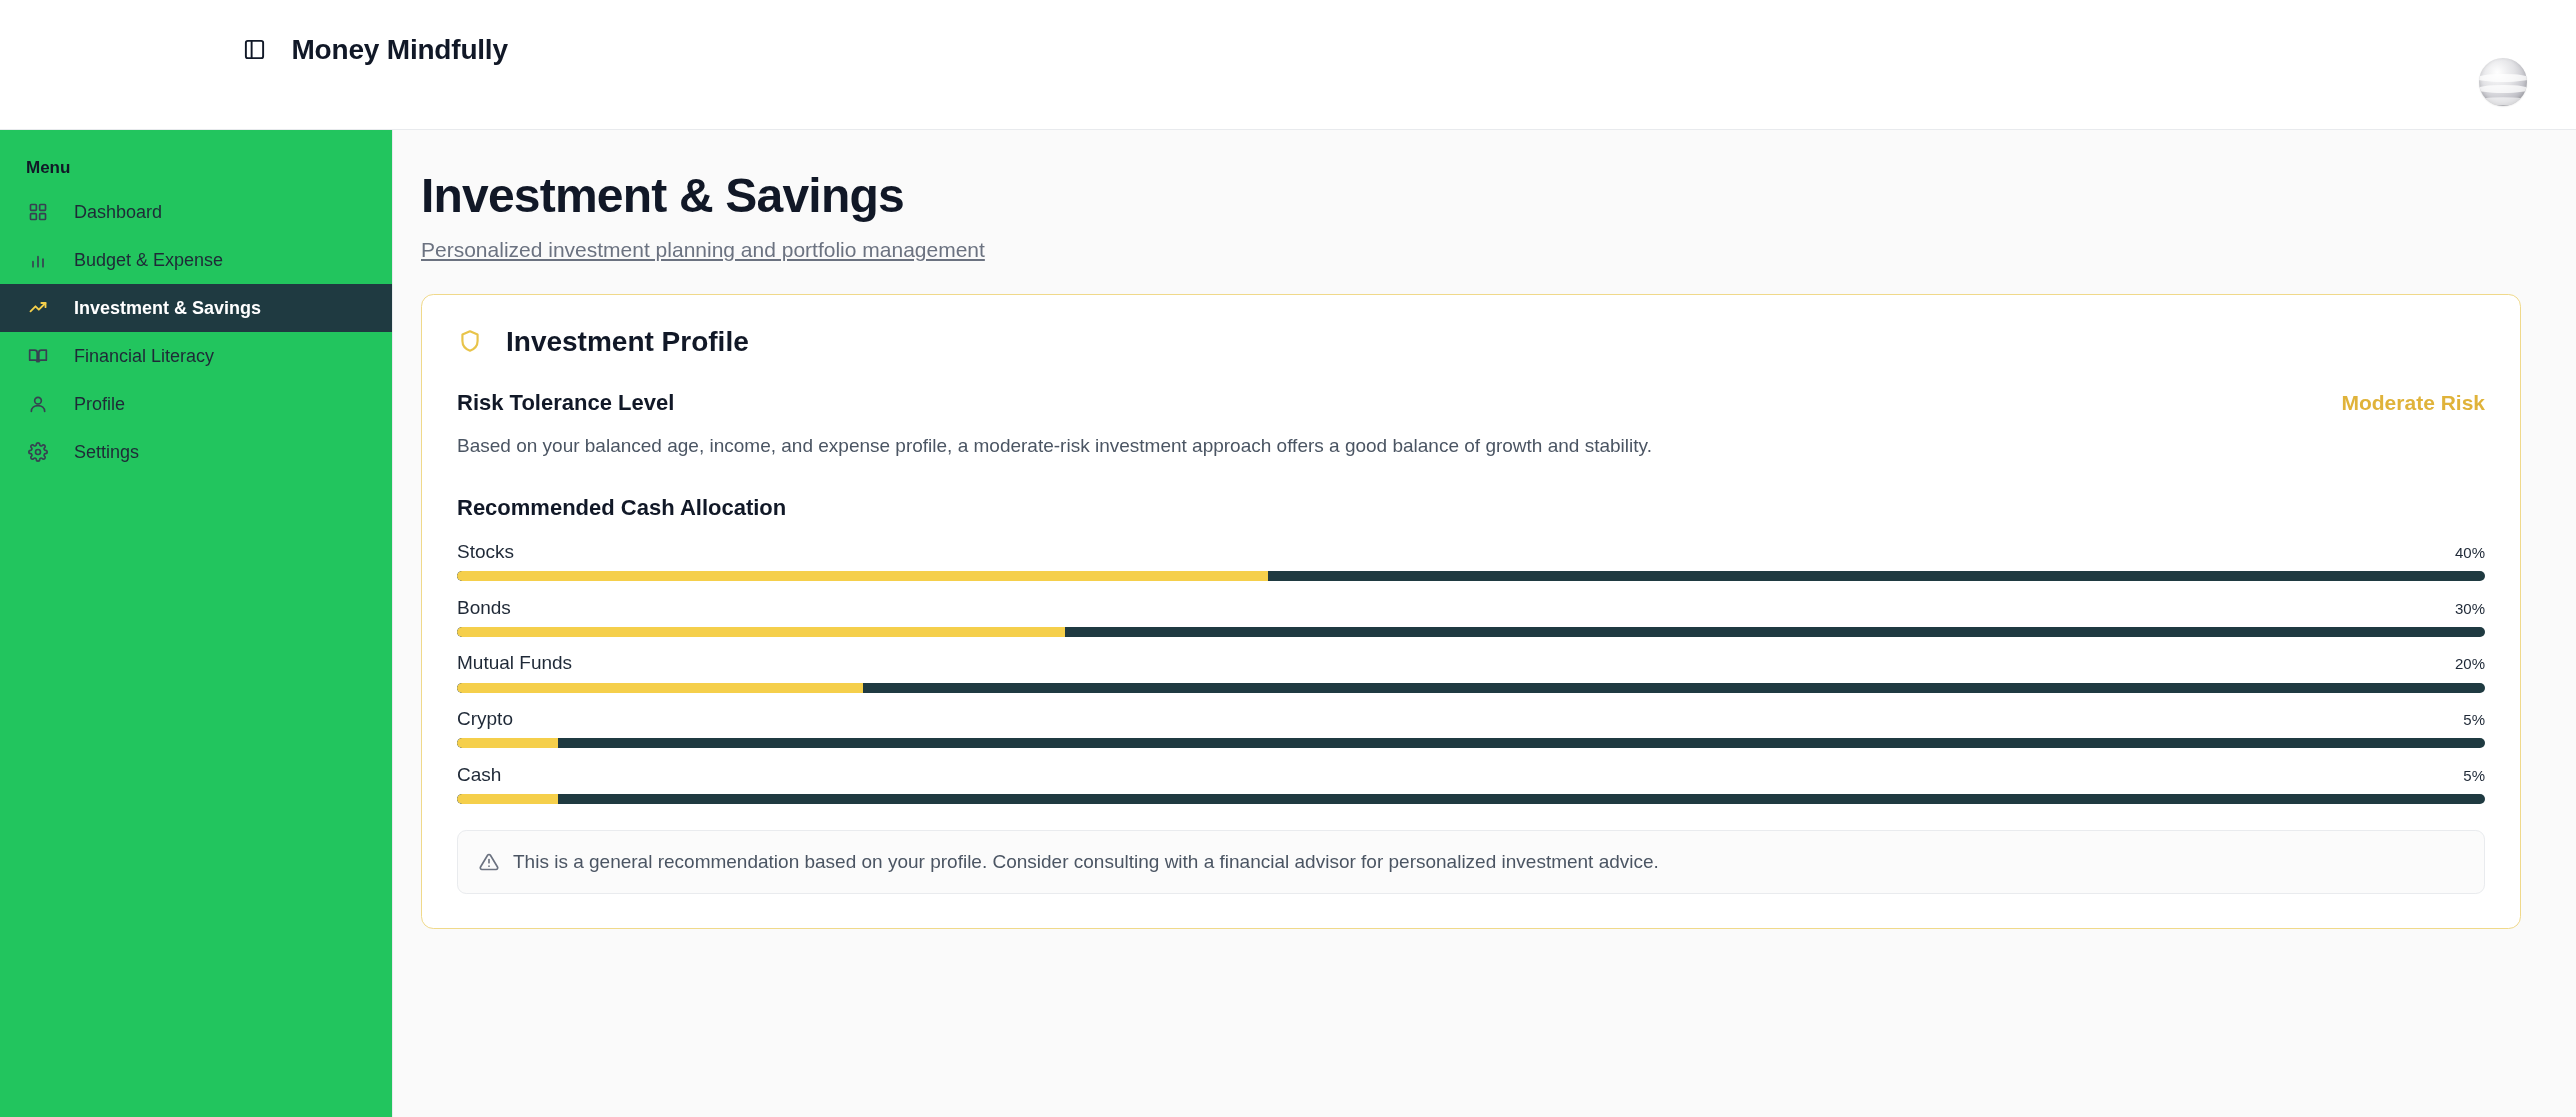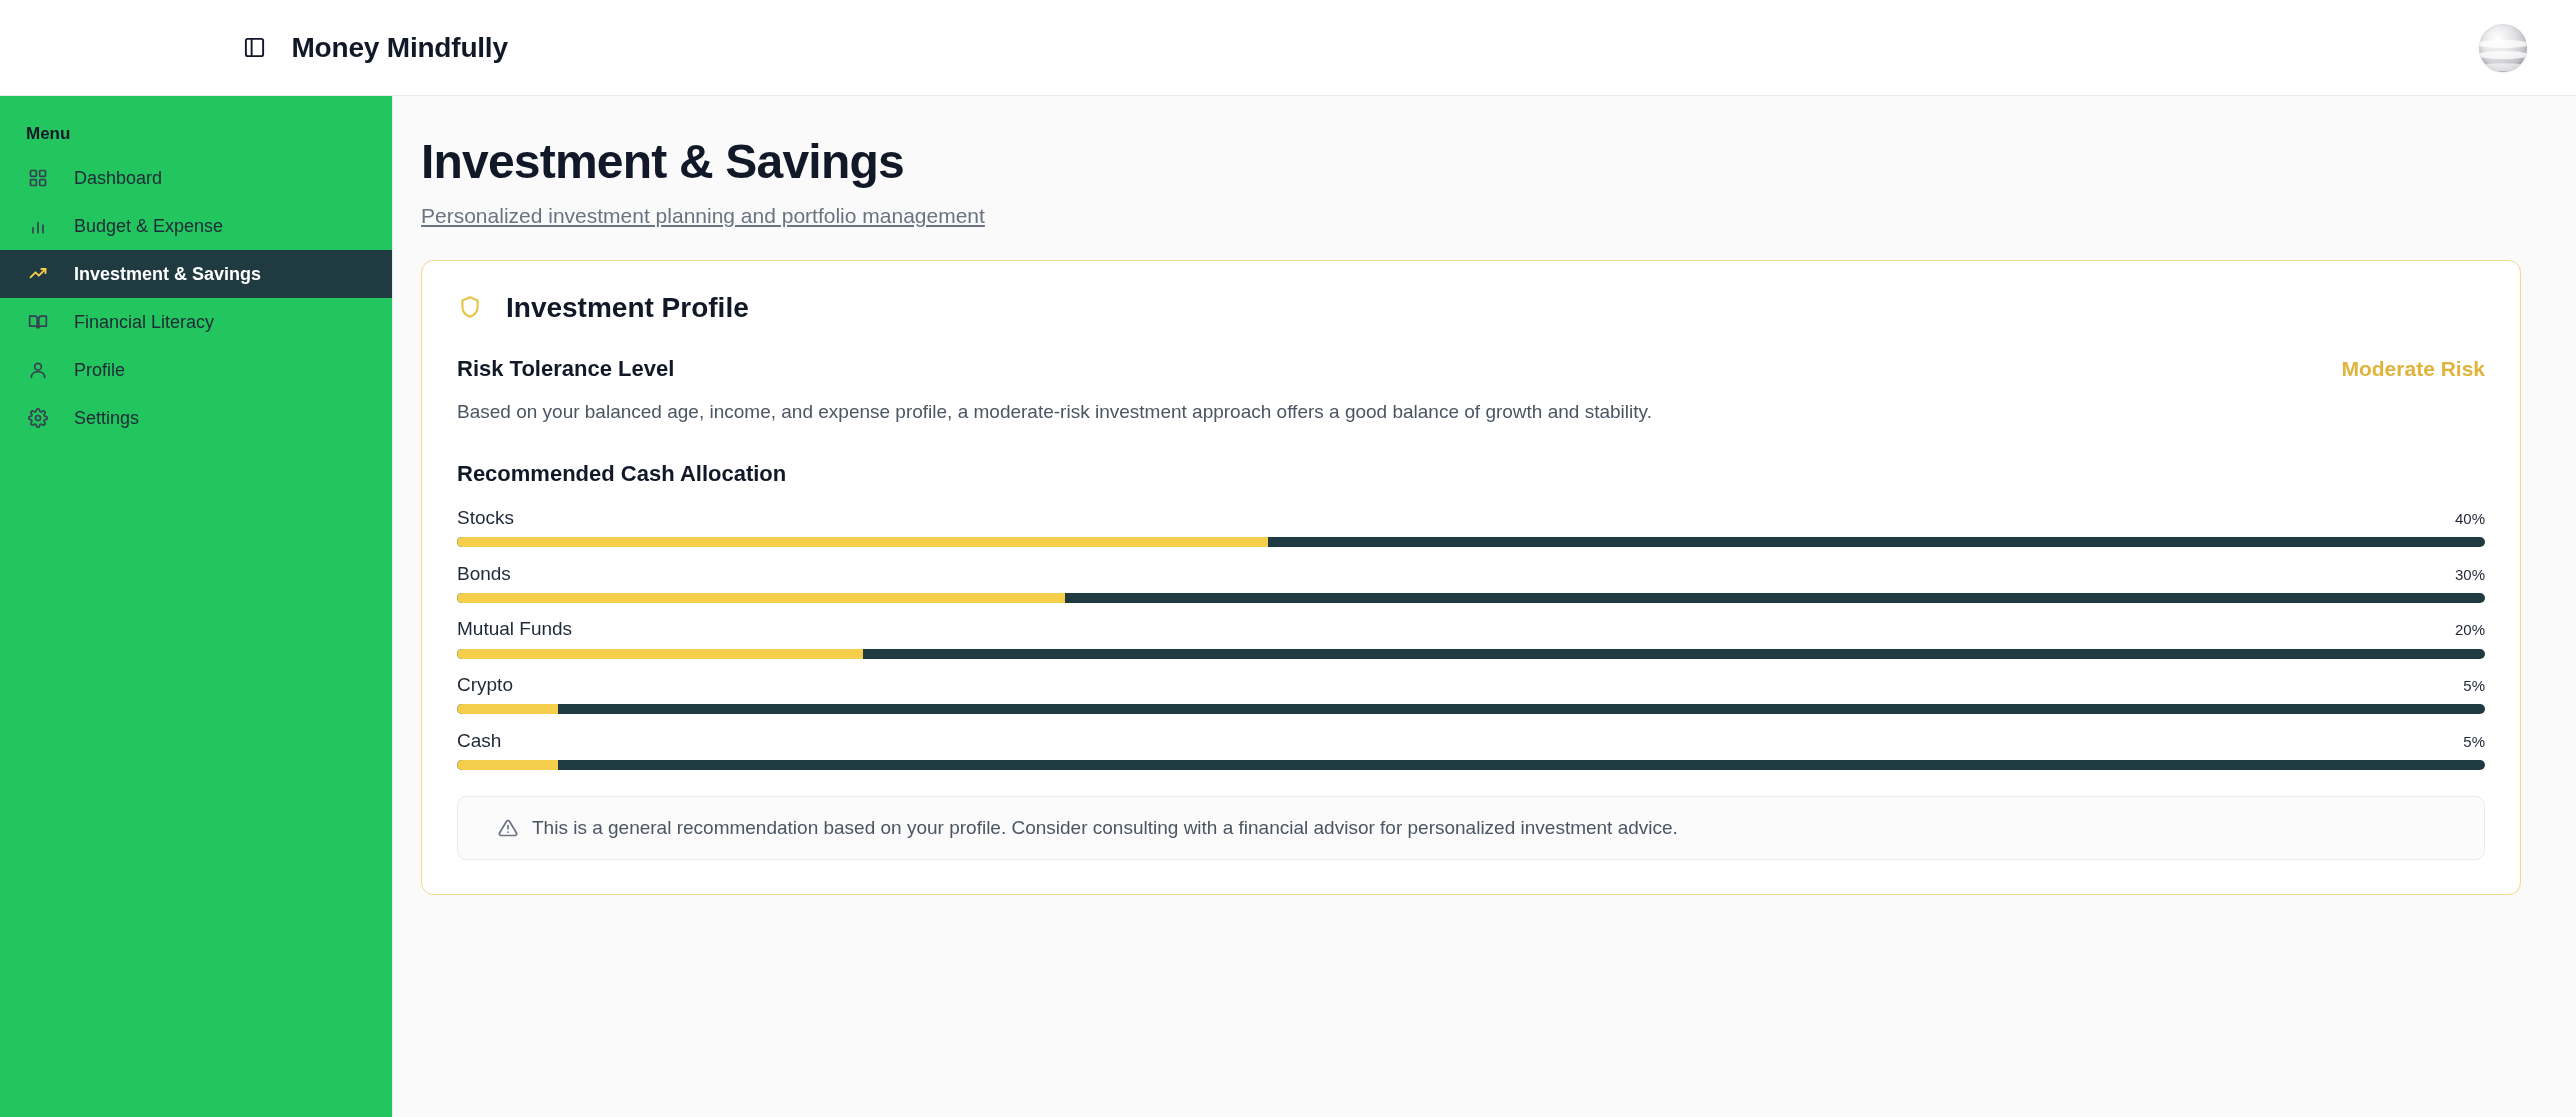--- a/index.html
+++ b/index.html
@@ -12,22 +12,22 @@
     overflow: hidden;
   }
 
   
   .topbar {
     height: 96px;
     width: 100%;
     background: #ffffff;
     border-bottom: 0.8px solid #e8eaed;
     display: flex;
-    align-items: center;
     position: relative;
+    margin-top: 34px;
   }
   .sidebar-toggle {
     margin-left: 239px;
     width: 31px; height: 31px;
     display: flex; align-items: center; justify-content: center;
     cursor: pointer;
     color: #111827;
   }
   .brand {
     margin-left: 21.5px;
@@ -187,21 +187,21 @@
     height: 100%;
     background: #f5cf4b;
     border-radius: 5.4px 0 0 5.4px;
   }
 
   .note {
     margin-top: 26px;
     background: #fbfbfb;
     border: 0.8px solid #e9ebee;
     border-radius: 9.2px;
-    padding: 20px 40px;
+    padding: 20px 21px;
     display: flex;
     align-items: center;
     gap: 14px;
     font-size: 19px;
     color: #4b5563;
   }
   .note .warn-ic { color: #6b7280; display: flex; align-items: center; }
 </style>
 </head>
 <body>

